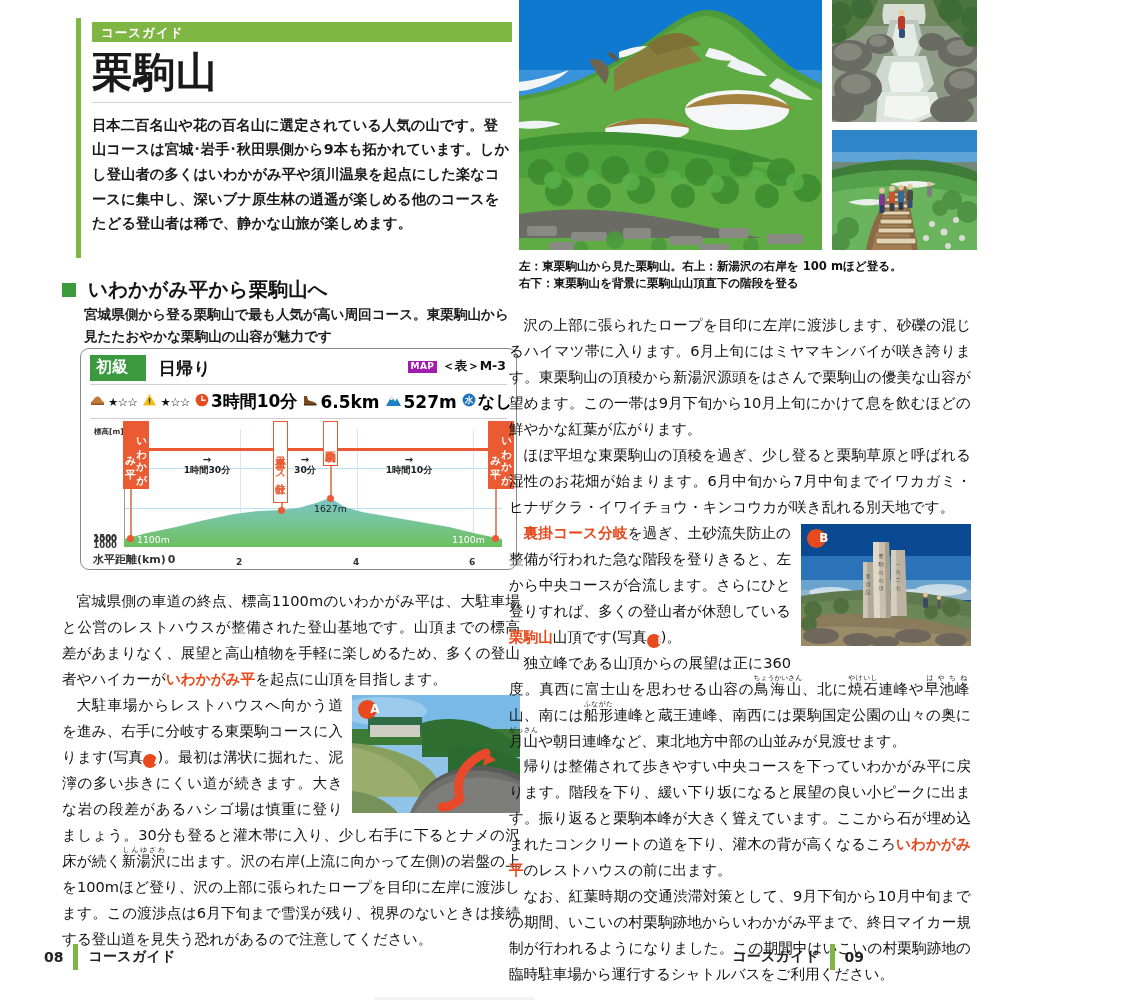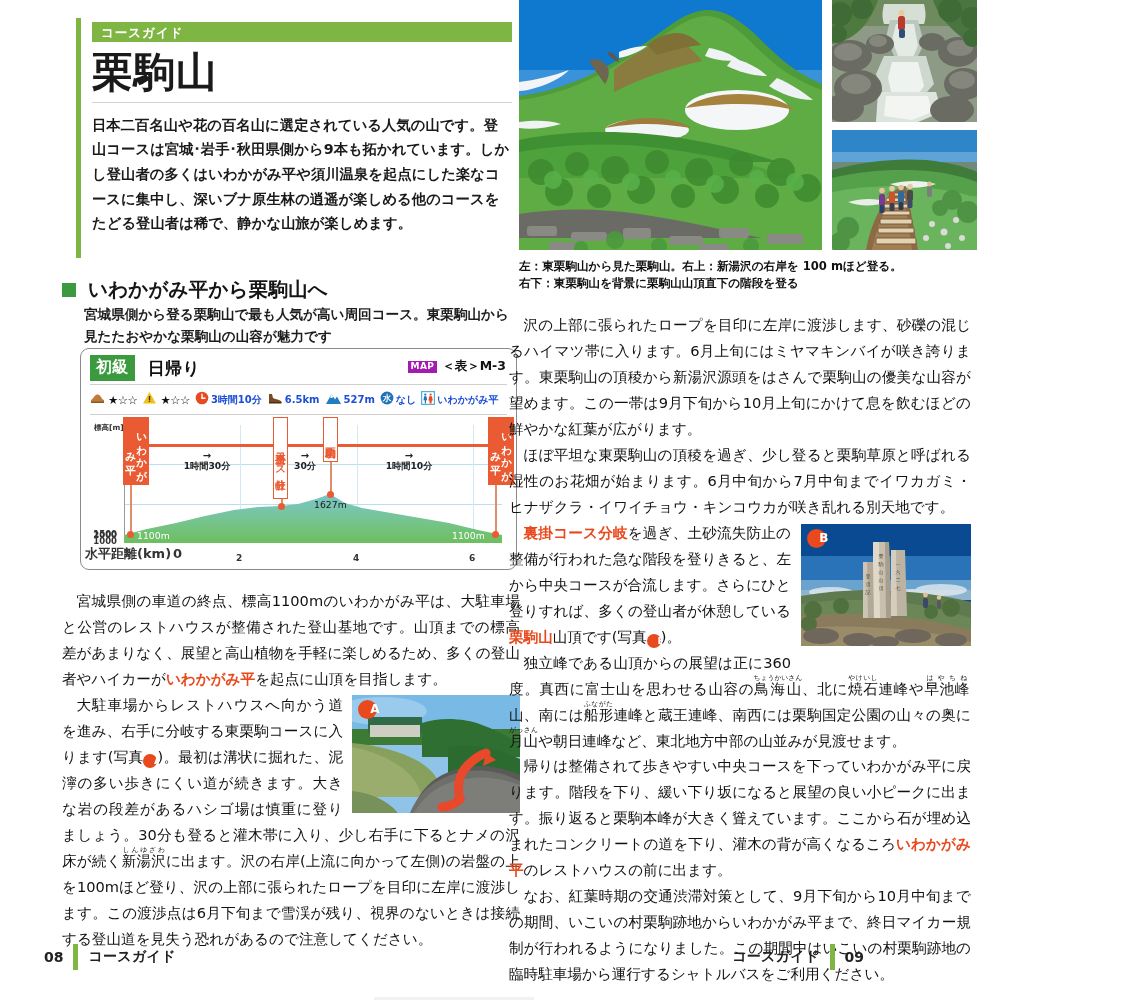--- a/index.html
+++ b/index.html
@@ -48,21 +48,21 @@
 
   
   .card {
     position: absolute; left: 80px; top: 348px; width: 437px; height: 222px;
     border: 1.4px solid #8a8a8a; border-radius: 9px; background: #fff;
     overflow: hidden;
   }
   .card-row1 { position: relative; height: 32px; padding: 6px 10px 0 9px; }
   .badge-level {
     display: inline-block; background: #3a9a3d; color: #fff;
-    font-size: 16px; font-weight: bold; padding: 2px 6px 3px 6px;
+    font-size: 16px; font-weight: bold; padding: 2px 17px 3px 6px;
     vertical-align: middle; letter-spacing: .02em;
   }
   .daytrip {
     display: inline-block; font-size: 17px; font-weight: bold; color: #111;
     margin-left: 8px; vertical-align: middle; letter-spacing: .02em;
   }
   .map-right {
     position: absolute; right: 10px; top: 9px;
     display: flex; align-items: center; gap: 5px;
   }
@@ -72,35 +72,35 @@
   }
   .map-ref { font-size: 12.5px; font-weight: bold; color: #111; }
 
   .card-div { height: 1px; background: #cfcfcf; margin: 3px 9px 0 9px; }
 
   .stats {
     display: flex; align-items: center; gap: 5px;
     padding: 5px 7px 0 8px; white-space: nowrap;
   }
   .stat { display: flex; align-items: center; gap: 2px; }
-  .stat-txt { font-size: 10px; font-weight: bold; color: #1d4ed8; }
+  .stat-txt { font-size: 17px; font-weight: bold; color: #000000; }
   .stars { font-size: 11.5px; letter-spacing: -0.5px; color: #111; margin-left:1px;}
   .ico { flex: none; display: inline-block; }
 
   .card-div2 { height: 1px; background: #cfcfcf; margin: 5px 9px 0 9px; }
 
   
   .chart { position: relative; width: 437px; height: 150px; }
   .ylabel {
     position: absolute; left: 13px; top: 8px;
     font-size: 7.5px; color: #333; font-weight: bold;
   }
   .xlabel {
-    position: absolute; left: 4px; bottom: 2px;
-    font-size: 13px; color: #333; font-weight: bold;
+    position: absolute; left: 12px; bottom: 2px;
+    font-size: 11px; color: #333; font-weight: bold;
   }
   .ytick {
     position: absolute; font-size: 8.5px; color: #333; font-weight: bold;
     text-align: right; width: 26px;
   }
   .xtick { position: absolute; font-size: 9px; color: #333; font-weight: bold; }
   .plot {
     position: absolute; left: 43px; top: 10px; width: 378px; height: 118px;
   }
   .gridline { position: absolute; left: 0; width: 100%; height: 1px; background: #b9dff0; }

